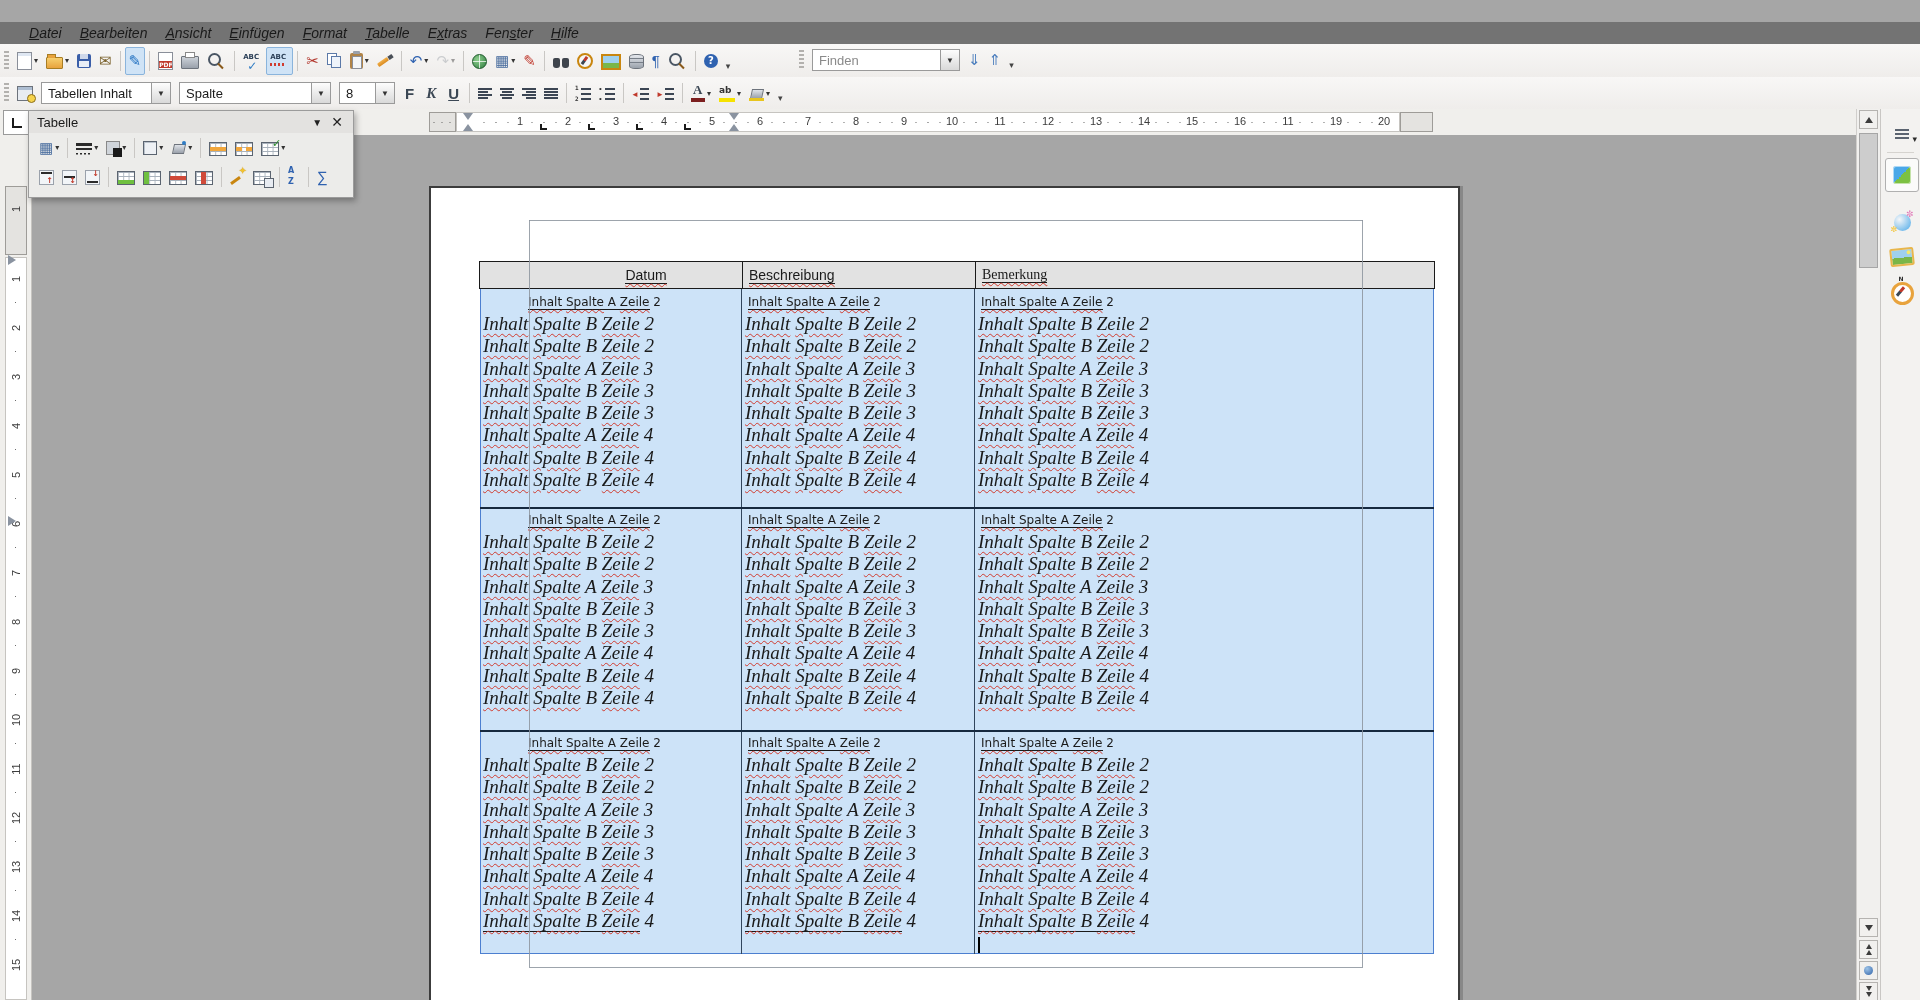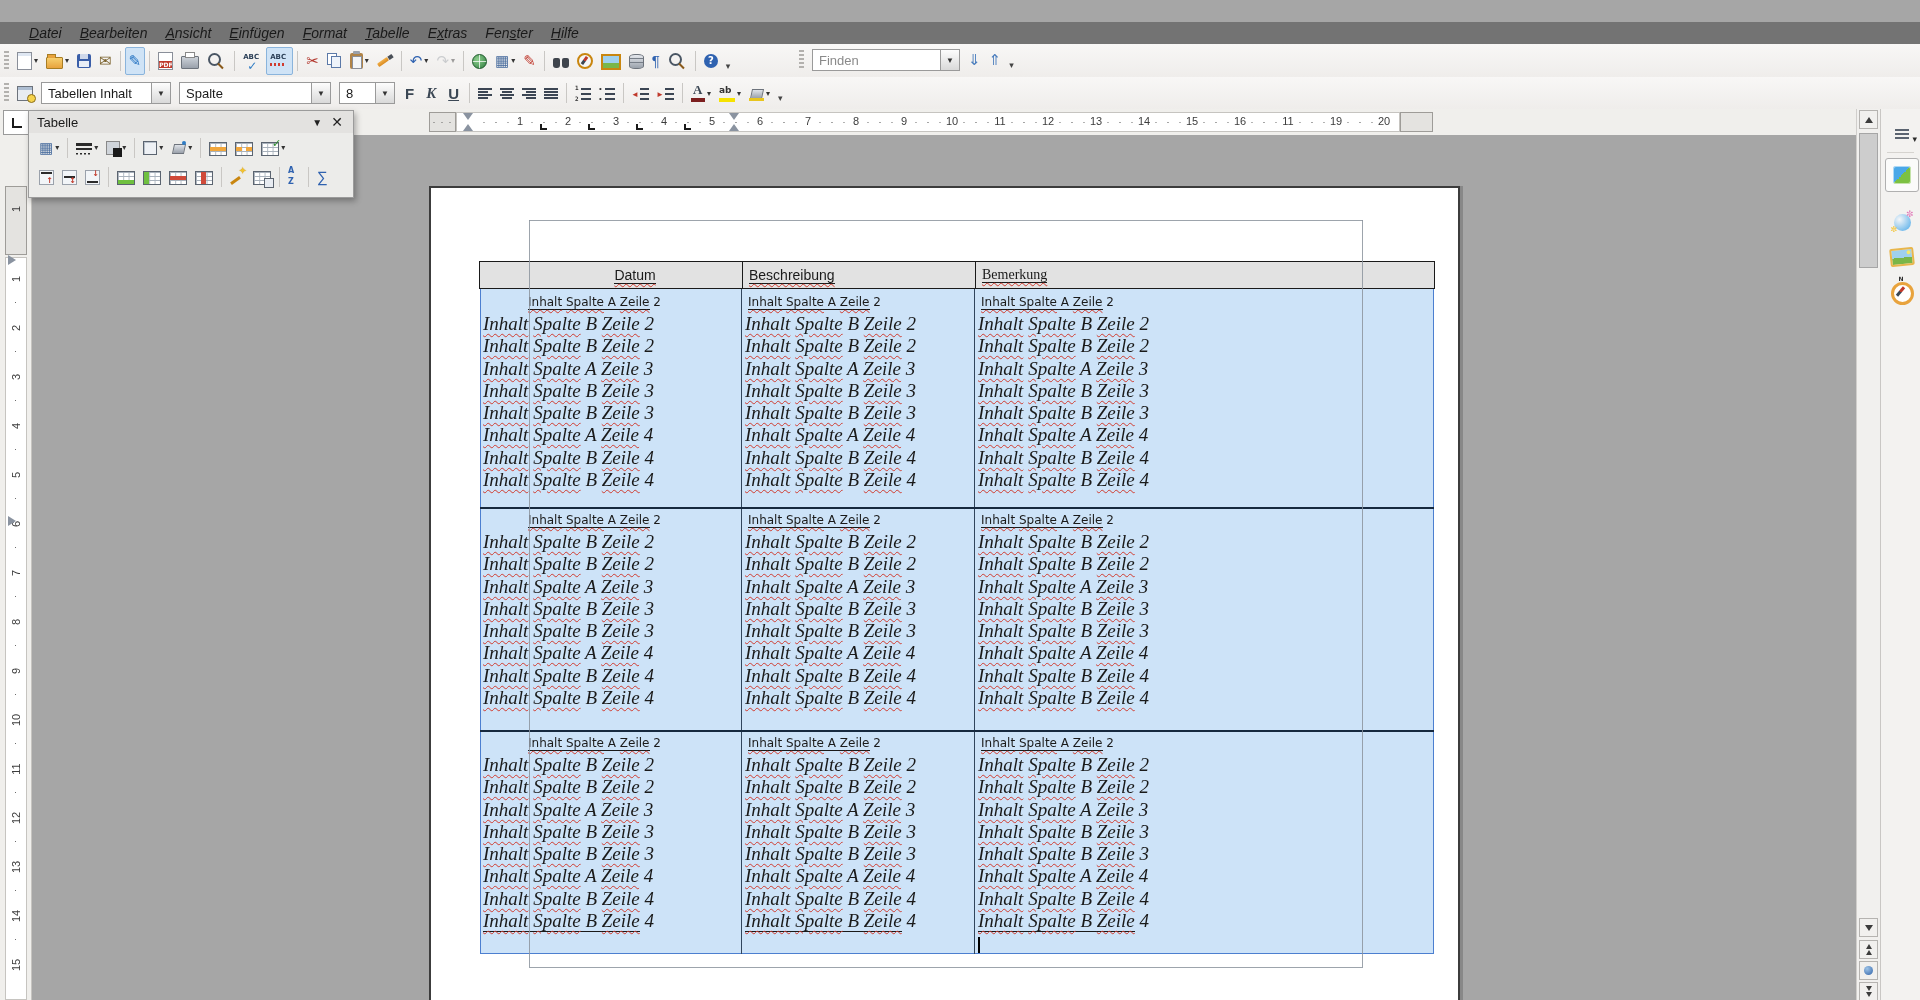--- a/index.html
+++ b/index.html
@@ -591,21 +591,21 @@
         <div class="vind" style="top: 120px;"></div>
         <div class="vind" style="top: 381px;"></div>
       </div>
   </div>
 
   <div id="ws">
     <div id="page">
         <div id="tbl">
           <div class="body"></div>
           <div class="thead">
-            <div class="th center" style="left: 0px; width: 262px; padding-left: 48px;">
+            <div class="th center" style="left: 11px; width: 262px; padding-left: 48px;">
               <span class=""><span class="ul"><span class="sq">Datum</span></span></span>
             </div>
             <div class="th sepl" style="left: 262px; width: 233px;">
               <span class="pad"><span class="ul"><span class="sq">Beschreibung</span></span></span>
             </div>
             <div class="th sepl" style="left: 495px; width: 459px; font-family: Liberation Serif, serif;">
               <span class="pad"><span class="ul"><span class="sq">Bemerkung</span></span></span>
             </div>
           </div>
           <div class="cline" style="left: 261px;"></div>

